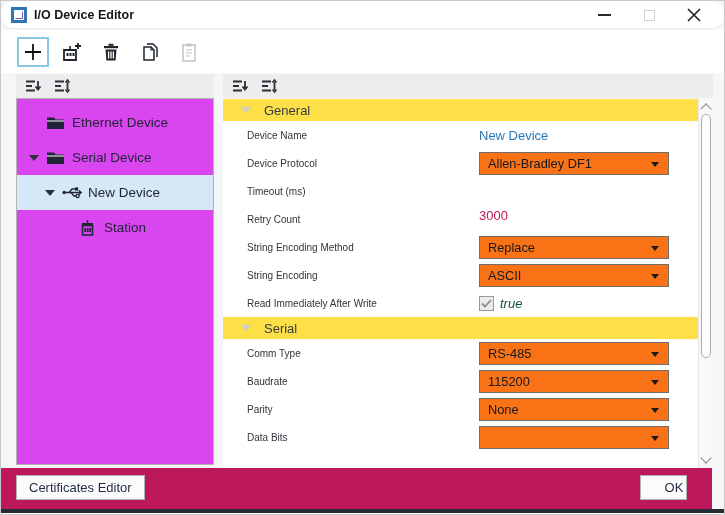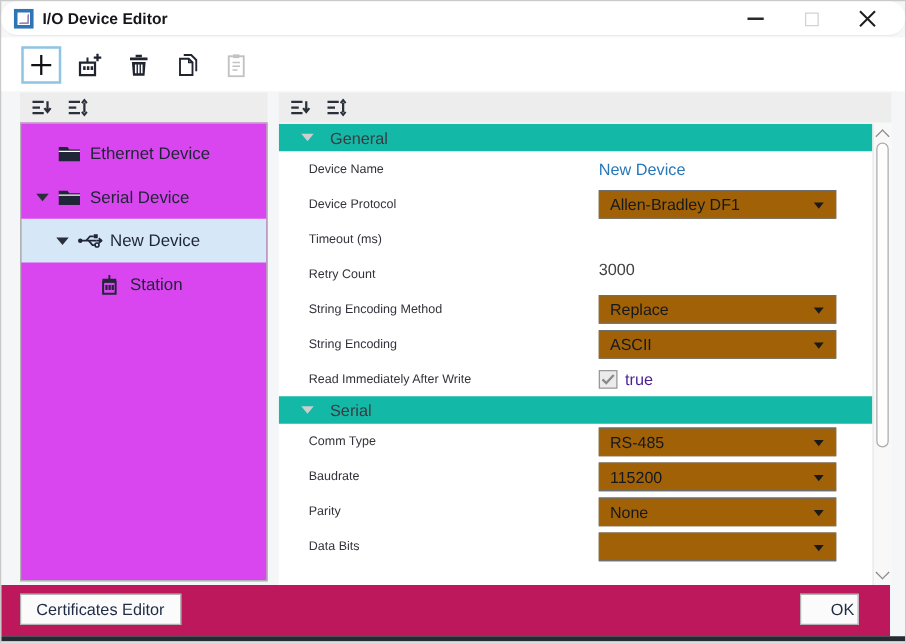--- a/index.html
+++ b/index.html
@@ -31,30 +31,30 @@
   
   .tree-row { height:35px; display:flex; align-items:center; }
   .tree-row.sel { background:#d6e7f8; }
   .lvl0 { padding-left:12px; } .lvl1 { padding-left:28px; } .lvl2 { padding-left:44px; }
   .arrow-slot { width:17px; display:flex; align-items:center; }
   .tri-down { width:0; height:0; border-left:5px solid transparent; border-right:5px solid transparent; border-top:6px solid #2a2f3a; }
   .tree-icon { width:22px; display:flex; align-items:center; }
   .tree-label { margin-left:4px; font-size:13.5px; color:#1d2433; }
   
   .props-content { position:absolute; top:25px; left:0; right:0; bottom:0; background:#fff; overflow:hidden; }
-  .section-header { height:22px; background:#14b8a6; display:flex; align-items:center; width:475px; }
+  .section-header { height:22px; background:#fde047; display:flex; align-items:center; width:475px; }
   .sec-tri { width:0; height:0; border-left:5px solid transparent; border-right:5px solid transparent; border-top:6px solid #cdcdcd; margin-left:18px; }
   .sec-title { margin-left:13px; color:#3a3a40; font-size:13px; }
   .prow { position:relative; height:28px; width:475px; display:flex; align-items:center; }
   .plabel { margin-left:24px; color:#33333b; font-size:10px; }
   .pvalue { position:absolute; left:256px; display:flex; align-items:center; }
   .val-blue { color:#2878b8; }
-  .val-orange { color:#404040;margin-top:48px; }
-  .val-green { color:#4c1d95; margin-left:6px; }
-  .dropdown { position:relative; width:190px; height:23px; border:1px solid #6e6e6e; background:#a16207;
+  .val-orange { color:#be185d;margin-top:48px; }
+  .val-green { color:#14532d; margin-left:6px;font-style:italic; }
+  .dropdown { position:relative; width:190px; height:23px; border:1px solid #6e6e6e; background:#f97316;
     display:flex; align-items:center; padding-left:8px; color:#15181e; font-size:12.8px; }
   .dd-arrow { position:absolute; right:9px; top:9px; width:0; height:0;
     border-left:4.5px solid transparent; border-right:4.5px solid transparent; border-top:5.5px solid #1a1a1a; }
   .checkbox { width:15px; height:15px; background:#ebebeb; border:1px solid #999;
     display:flex; align-items:center; justify-content:center; }
   
   .vscroll { position:absolute; top:0; right:0; width:15px; bottom:0; background:#f8f8f8; border-left:1px solid #e8e8e8; }
   .chev { position:absolute; left:3px; width:8px; height:8px; border-left:1.5px solid #8a8a8a; border-top:1.5px solid #8a8a8a; }
   .chev.up { top:6px; transform:rotate(45deg); }
   .chev.down { bottom:6px; transform:rotate(225deg); }

